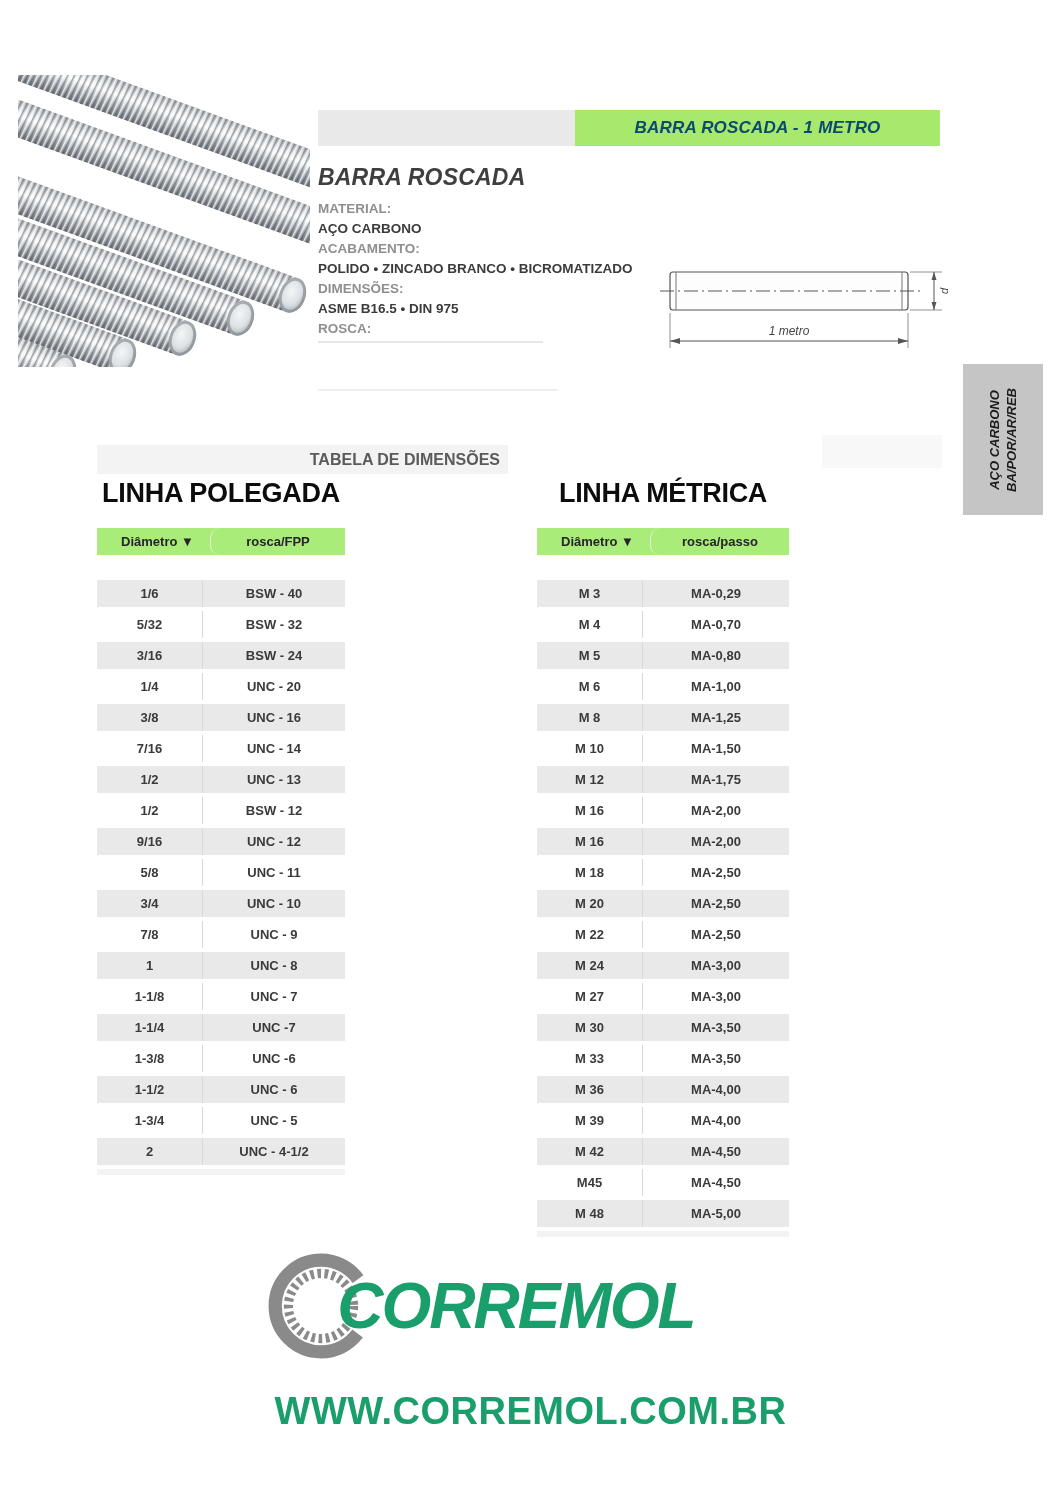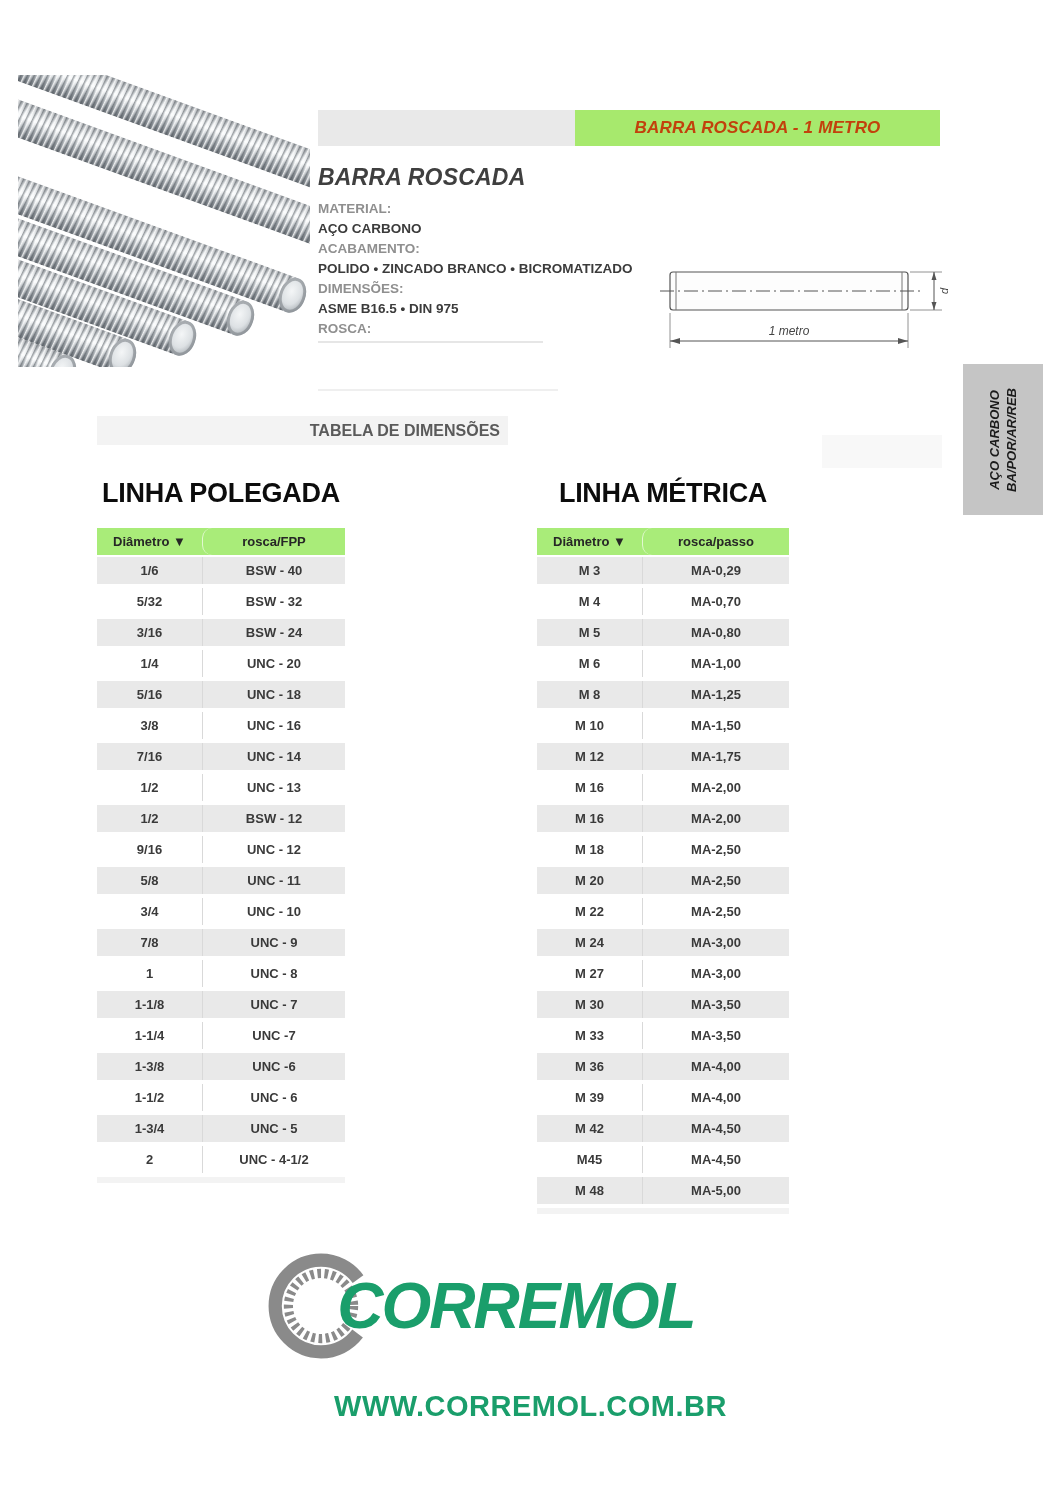--- a/index.html
+++ b/index.html
@@ -18,68 +18,68 @@
        background:radial-gradient(ellipse at 42% 40%, #f4f6f7 0%, #dde1e4 45%, #aab0b5 75%, #8d9399 100%);
        box-shadow:inset 0 0 0 3px rgba(120,126,132,.55);}
   .r1{right:-68px;top:100px;} .r2{right:-50px;top:150px;} .r3{right:10px;top:205px;}
   .r4{right:62px;top:228px;}  .r5{right:120px;top:248px;} .r6{right:180px;top:266px;}
   .r7{right:240px;top:282px;}
 
   
   .bar-gray{position:absolute;left:318px;top:110px;width:257px;height:36px;background:#e9e9e9;}
   .banner{position:absolute;left:575px;top:110px;width:365px;height:36px;background:#a7e96d;
           display:flex;align-items:center;justify-content:center;
-          font-style:italic;font-weight:800;font-size:17px;color:#c2410c;letter-spacing:.2px;}
+          font-style:italic;font-weight:800;font-size:17px;color:#0c4a6e;letter-spacing:.2px;}
 
   
   .product-title{position:absolute;left:318px;top:164px;font-size:23px;font-weight:800;
                  font-style:italic;color:#3f3f3f;letter-spacing:.2px;}
   .specs{position:absolute;left:318px;top:199px;font-size:13.5px;font-weight:700;line-height:20px;}
   .spec-label{color:#8f8f8f;} .spec-value{color:#3b3b3b;}
   .rule1{position:absolute;left:318px;top:341px;width:225px;height:2px;background:#e6e6e6;}
   .rule2{position:absolute;left:318px;top:389px;width:240px;height:2px;background:#efefef;}
 
   
   .drawing{position:absolute;left:658px;top:258px;width:295px;height:100px;}
 
   
   .side-tab{position:absolute;left:963px;top:364px;width:80px;height:151px;background:#c5c5c5;
             display:flex;align-items:center;justify-content:center;}
   .side-tab-inner{transform:rotate(-90deg);white-space:nowrap;text-align:center;
                   font-size:13px;font-weight:800;font-style:italic;color:#1b1b1b;line-height:17px;}
 
   
-  .section-bar{position:absolute;left:97px;top:416px;width:411px;height:29px;background:#f3f3f3;
+  .section-bar{position:absolute;left:97px;top:445px;width:411px;height:29px;background:#f3f3f3;
                display:flex;align-items:center;justify-content:flex-end;padding-right:8px;
                box-sizing:border-box;font-weight:800;font-size:16px;color:#5a5a5a;}
   .faint-box{position:absolute;left:822px;top:435px;width:120px;height:33px;background:#f8f8f8;}
   .tbl-heading{position:absolute;top:478px;font-size:27px;font-weight:800;color:#0c0c0c;
                text-align:center;letter-spacing:-.3px;}
   #h-inch{left:97px;width:248px;} #h-metric{left:537px;width:252px;}
 
   .table{position:absolute;top:528px;}
   #t-inch{left:97px;width:248px;} #t-metric{left:537px;width:252px;}
   .thead{display:flex;height:27px;background:#a9ec79;font-size:13px;font-weight:700;
-         color:#262626;margin-bottom:2px;}
+         color:#262626;margin-bottom:25px;padding-left:8px;}
   .tcell{display:flex;align-items:center;justify-content:center;}
   .c1{width:105px;} .c2{flex:1;}
   .thead .c2{border-left:1px solid rgba(255,255,255,.65);border-radius:10px;}
   .trow{display:flex;height:27px;margin-bottom:4px;font-size:13px;font-weight:700;color:#3a3a3a;}
   .trows .trow:nth-child(odd){background:#e9e9e9;}
   .trow .c2{border-left:1px solid #d9d9d9;}
   .tfoot{height:6px;background:#f3f3f3;margin-top:2px;}
 
   
   .logo{position:absolute;left:0;top:1248px;width:960px;height:115px;
         display:flex;align-items:center;justify-content:center;}
   .gear{width:112px;height:112px;margin-right:-40px;position:relative;z-index:1;}
   .logo-text{position:relative;z-index:2;font-size:64px;font-weight:800;font-style:italic;
              color:#1a9e6b;letter-spacing:-2px;}
   .website{position:absolute;left:0;top:1390px;width:1061px;text-align:center;
-           font-size:29px;font-weight:700;color:#1a9e6b;letter-spacing:.5px;text-decoration:none;display:block;}
+           font-size:38px;font-weight:700;color:#1a9e6b;letter-spacing:.5px;text-decoration:none;display:block;}
 </style>
 </head>
 <body>
 
 <div class="page">
 
   <div class="photo">
     <div class="rod r1"></div>
     <div class="rod r2"></div>
     <div class="rod r3">
@@ -169,24 +169,20 @@
         </div>
         <div class="trow">
           <div class="tcell c1">3/16</div>
           <div class="tcell c2">BSW - 24</div>
         </div>
         <div class="trow">
           <div class="tcell c1">1/4</div>
           <div class="tcell c2">UNC - 20</div>
         </div>
         <div class="trow">
-          <div class="tcell c1">5/16</div>
-          <div class="tcell c2">UNC - 18</div>
-        </div>
-        <div class="trow">
           <div class="tcell c1">3/8</div>
           <div class="tcell c2">UNC - 16</div>
         </div>
         <div class="trow">
           <div class="tcell c1">7/16</div>
           <div class="tcell c2">UNC - 14</div>
         </div>
         <div class="trow">
           <div class="tcell c1">1/2</div>
           <div class="tcell c2">UNC - 13</div>

